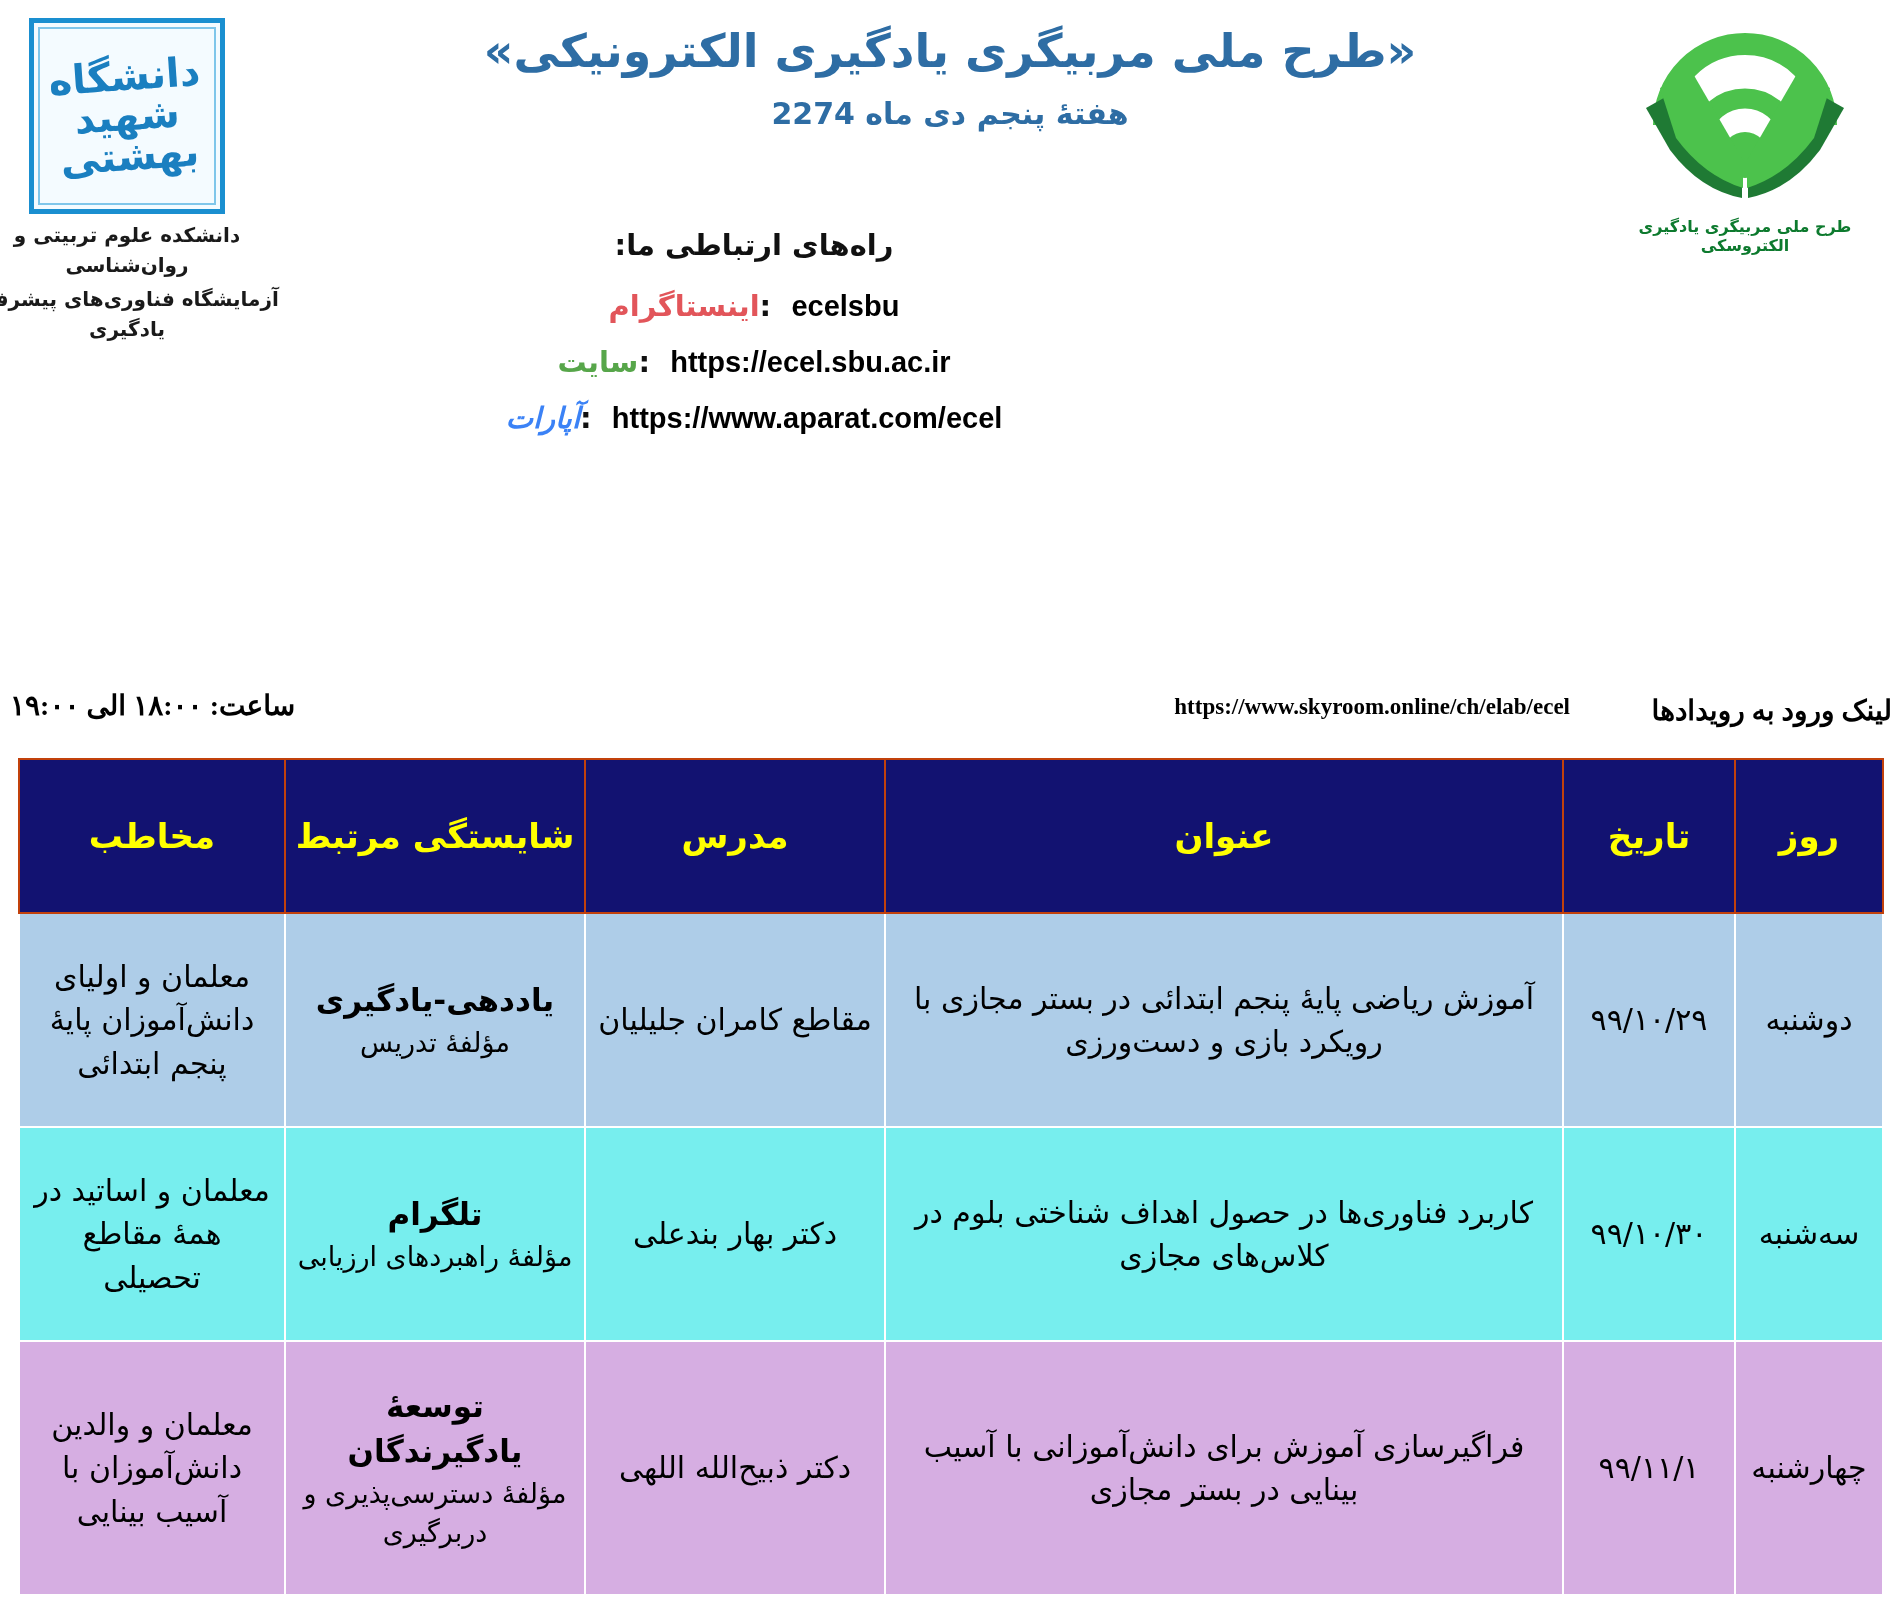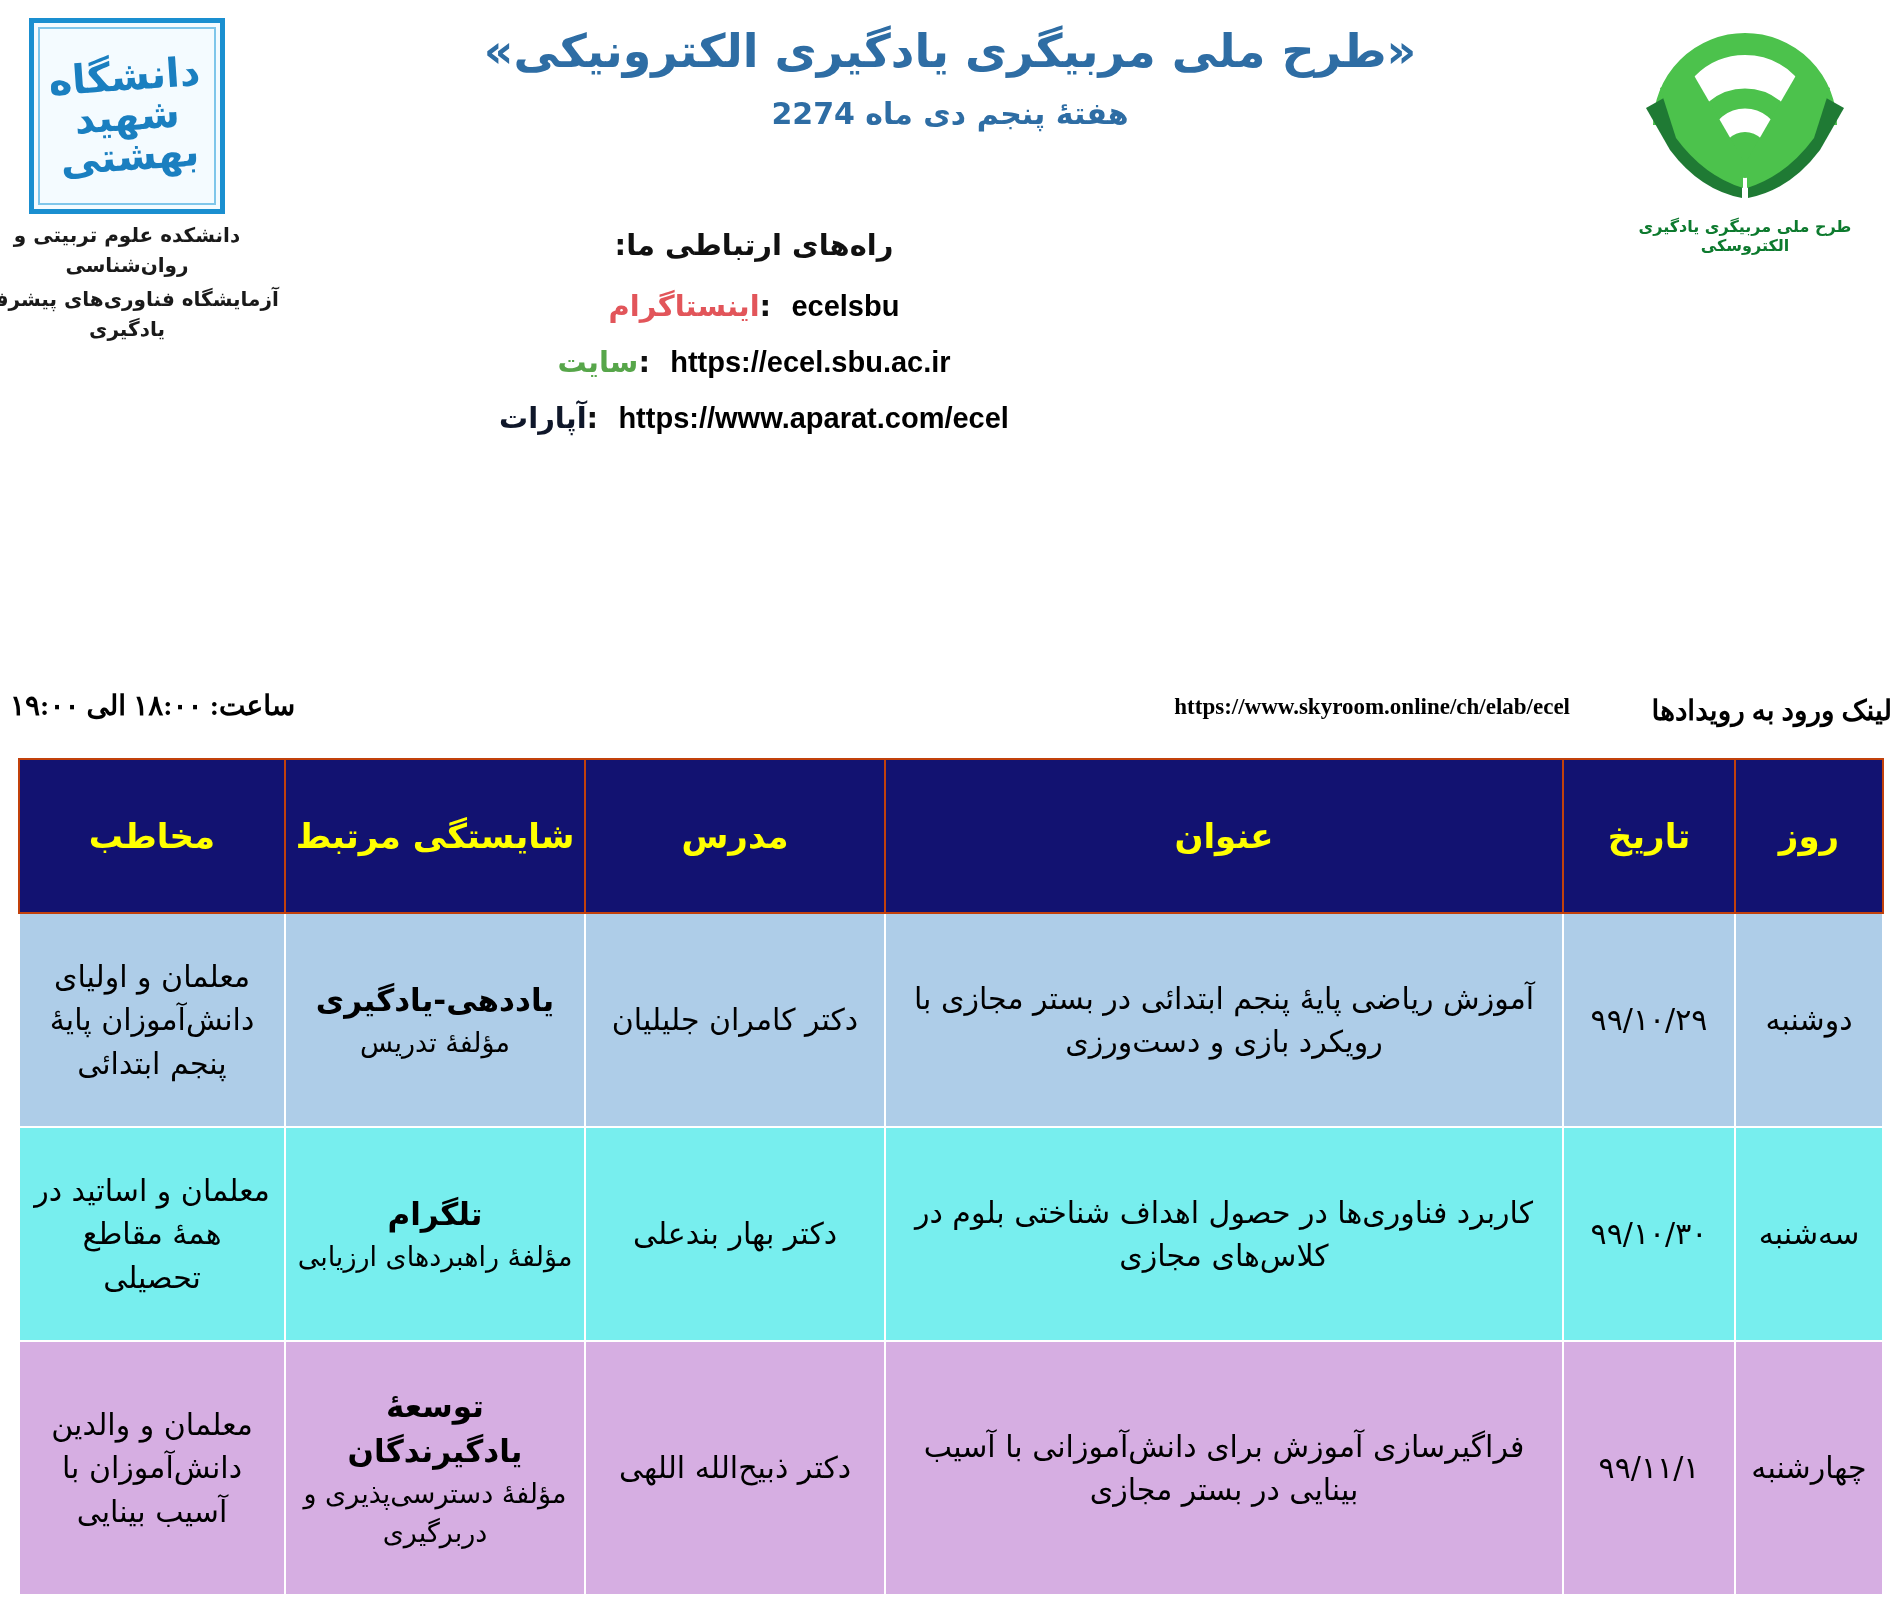--- a/index.html
+++ b/index.html
@@ -129,21 +129,21 @@
     font-size: 29px;
     font-weight: bold;
     color: #111111;
     line-height: 1.0;
     margin-bottom: 27px;
     white-space: nowrap;
   }
   .contact-line .label-telegram { color: #4c9bd1; }
   .contact-line .label-instagram { color: #e2555a; }
   .contact-line .label-site { color: #57a64a; }
-  .contact-line .label-aparat { color: #0f172a; }
+  .contact-line .label-aparat { color: #3b82f6; font-style: italic; }
   .contact-line .val {
     color: #000000;
     font-family: "Liberation Sans", sans-serif;
     font-weight: bold;
     direction: ltr;
     display: inline-block;
     unicode-bidi: embed;
   }
   .contact-heading {
     font-size: 29px;
@@ -335,21 +335,21 @@
       <th>مدرس</th>
       <th>شایستگی مرتبط</th>
       <th>مخاطب</th>
     </tr>
   </thead>
   <tbody>
     <tr class="row-1">
       <td>دوشنبه</td>
       <td>۹۹/۱۰/۲۹</td>
       <td class="cell-title">آموزش ریاضی پایهٔ پنجم ابتدائی در بستر مجازی با رویکرد بازی و دست‌ورزی</td>
-      <td>دکتر کامران جلیلیان</td>
+      <td>مقاطع کامران جلیلیان</td>
       <td>
         <span class="comp-main">یاددهی-یادگیری</span>
         <span class="comp-sub">مؤلفهٔ تدریس</span>
       </td>
       <td>معلمان و اولیای دانش‌آموزان پایهٔ پنجم ابتدائی</td>
     </tr>
 
     <tr class="row-2">
       <td>سه‌شنبه</td>
       <td>۹۹/۱۰/۳۰</td>

